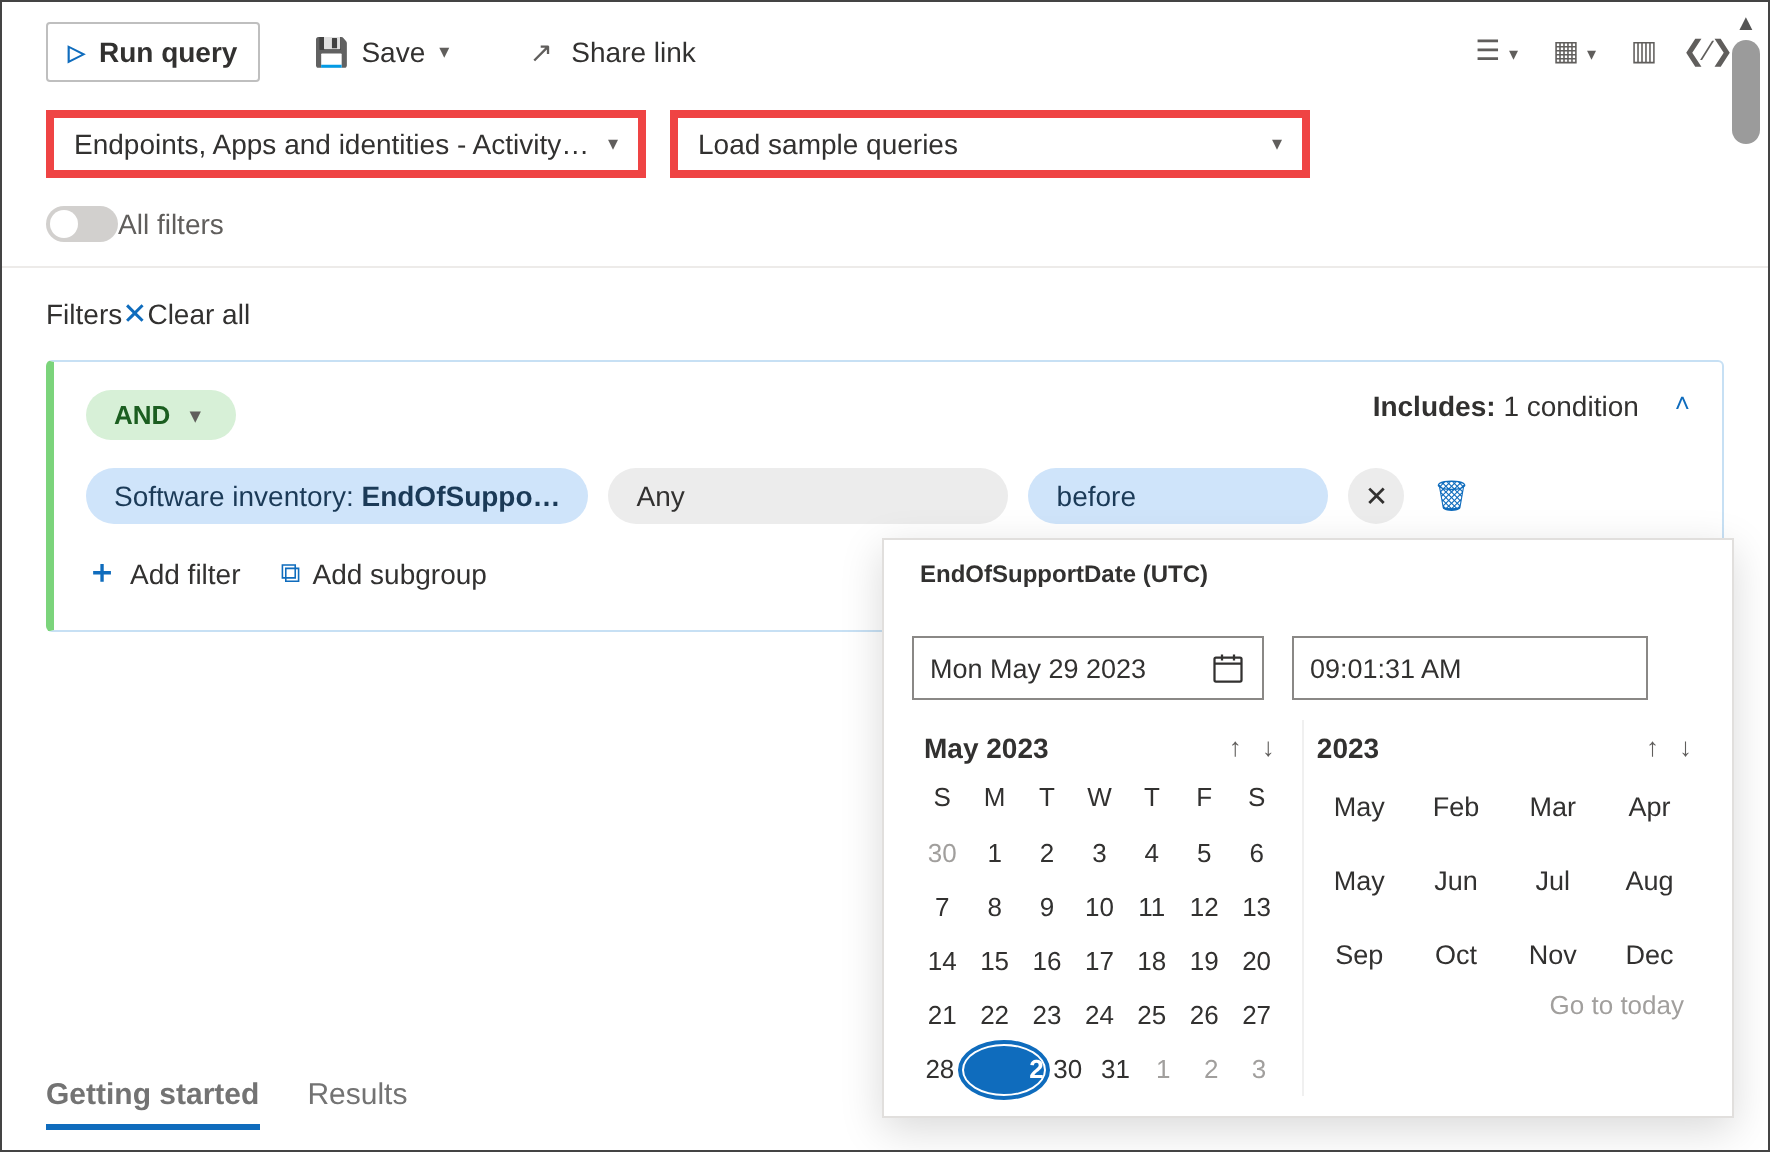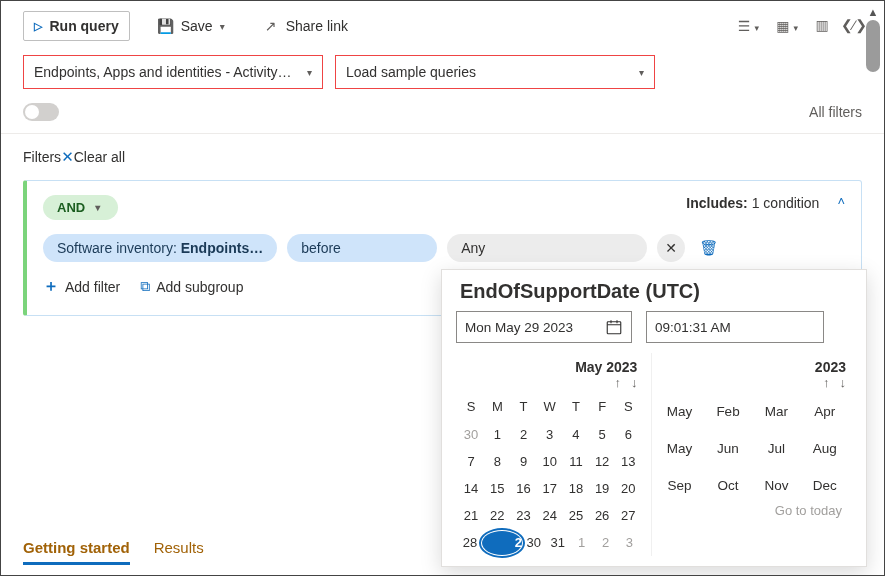--- a/index.html
+++ b/index.html
@@ -12,26 +12,26 @@
   .toolbar { display:flex; align-items:center; gap:18px; padding:10px 22px; }
   .btn { display:inline-flex; align-items:center; gap:7px; font-size:14px; color:#323130; background:transparent; border:none; padding:6px 10px; border-radius:2px; cursor:pointer; }
   .btn.primary { border:1px solid #bfbfbf; font-weight:600; }
   .btn.primary .tri { color:#0f6cbd; font-size:11px; }
   .icon { display:inline-flex; align-items:center; justify-content:center; width:16px; height:16px; color:#605e5c; font-size:14px; }
   .chev-down { font-size:10px; color:#605e5c; }
   .toolbar-right { margin-left:auto; display:flex; gap:16px; }
   .toolbar-right .chev-down{font-size:9px;}
 
   .selectors { display:flex; gap:12px; padding:4px 22px 10px; }
-  .select-box { border:1px solid #ef4444; height:34px; display:flex; align-items:center; padding:0 10px; font-size:14px; color:#323130; background:#fff; }
+  .select-box { border:4px solid #ef4444; height:34px; display:flex; align-items:center; padding:0 10px; font-size:14px; color:#323130; background:#fff; }
   .select-box.wide { width:300px; }
   .select-box.wide2 { width:320px; }
   .select-box .spacer { flex:1; }
 
-  .filters-row { display:flex; align-items:center; gap:0; padding:4px 22px 12px; border-bottom:1px solid #edebe9;justify-content:space-between; }
+  .filters-row { display:flex; align-items:center; gap:0; padding:4px 22px 12px; border-bottom:1px solid #edebe9; }
   .toggle { width:36px; height:18px; border-radius:10px; background:#d2d0ce; position:relative; }
   .toggle::after{ content:""; position:absolute; left:2px; top:2px; width:14px; height:14px; border-radius:50%; background:#fff;}
   .muted { color:#605e5c; font-size:14px; }
 
   .filters-header { display:flex; align-items:center; padding:14px 22px 4px; font-size:14px;}
   .filters-header .x-icon { color:#0f6cbd; font-size:15px; }
   .filters-header .lbl { color:#323130; }
   .filters-header .clear { color:#323130; }
 
   .group-box { margin:10px 22px 0; border:1px solid #c7e0f4; border-left:4px solid #7bd47b; border-radius:3px; padding:14px 16px 18px; position:relative;}
@@ -48,35 +48,35 @@
   .chip.before{ min-width:150px;}
   .chip-del-x { width:28px; height:28px; border-radius:50%; background:#ececec; display:flex; align-items:center; justify-content:center; color:#323130; font-size:14px; }
   .trash { color:#0f6cbd; font-size:15px; margin-left:4px;}
 
   .sub-actions { display:flex; gap:20px; margin-top:14px; font-size:14px;}
   .link-btn { display:inline-flex; align-items:center; gap:6px; color:#323130; }
   .link-btn .plus { color:#0f6cbd; font-weight:600; font-size:16px;}
   .link-btn .sub-ico { color:#0f6cbd; font-size:14px;}
 
   .tabs { position:absolute; left:22px; bottom:10px; display:flex; gap:24px; font-size:15px;}
-  .tab { padding-bottom:6px; color:#a16207;}
+  .tab { padding-bottom:6px; color:#737373;}
   .tab.active { font-weight:600; border-bottom:3px solid #0f6cbd;}
 
   
   .popover { position:absolute; top:268px; left:440px; width:426px; background:#fff; border:1px solid #e1dfdd; box-shadow:0 6px 20px rgba(0,0,0,0.15); padding:10px 14px 10px; }
-  .pop-title { font-weight:600; font-size:20px; margin:0 0 8px 4px; color:#323130;}
+  .pop-title { font-weight:600; font-size:12px; margin:0 0 24px 4px; color:#323130;}
   .pop-inputs { display:flex; gap:14px; }
   .pop-inputs .inp { border:1px solid #8a8886; height:32px; display:flex; align-items:center; padding:0 8px; font-size:13.5px; color:#323130;}
   .inp.date { width:176px;}
   .inp.time { width:178px;}
   .cursor-ico { margin-left:auto; display:inline-flex; align-items:center;}
   .panels { display:flex; margin-top:10px;}
   .cal-panel { width:200px; padding:6px 2px 0;}
   .month-panel { width:214px; padding:6px 2px 0; border-left:1px solid #f0f0f0; margin-left:8px;}
-  .panel-hd { display:flex; align-items:flex-end; font-weight:600; font-size:14px; color:#323130; padding:0 4px 6px;flex-direction:column;}
+  .panel-hd { display:flex; align-items:flex-start; font-weight:600; font-size:14px; color:#323130; padding:0 4px 6px;}
   .panel-hd .navarrows{ margin-left:auto; display:flex; gap:10px; color:#605e5c; font-size:13px;}
   .dow-row, .wk-row { display:grid; grid-template-columns:repeat(7,1fr); text-align:center; font-size:13px; color:#323130;}
   .dow-row { color:#323130; font-weight:400; margin-bottom:4px;}
   .dow-row span{ padding:3px 0;}
   .wk-row span{ padding:6px 0; border-radius:2px;}
   .wk-row span.dim{ color:#a19f9d;}
   .wk-row span.sel{ background:#0f6cbd; color:#fff; border-radius:50%; font-weight:600; width:24px; height:24px; display:inline-flex; align-items:center; justify-content:center; margin:auto; outline:2px solid #0f6cbd; outline-offset:1px;padding-left:40px;}
   .month-grid { display:grid; grid-template-columns:repeat(4,1fr); gap:22px 10px; font-size:13.5px; color:#323130; padding:8px 6px 4px;}
   .month-grid span{ text-align:center;}
   .goto { text-align:right; font-size:13px; color:#a19f9d; padding:6px 8px 0 0;}
@@ -149,24 +149,24 @@
       </span>
       <span class="includes">
         <b>Includes:</b>
         <span>1 condition</span>
       </span>
       <span class="collapse-chev">˄</span>
     </div>
 
     <div class="cond-row">
       <span class="chip blue" style="min-width:232px;">
-        <span>Software inventory: <b>Endpoints…</b></span>
-      </span>
+        <span>Software inventory: <b>EndOfSuppo…</b></span>
+      </span>
+      <span class="chip gray">Any</span>
       <span class="chip blue before">before</span>
-      <span class="chip gray">Any</span>
       <span class="chip-del-x">✕</span>
       <span class="trash">🗑</span>
     </div>
 
     <div class="sub-actions">
       <span class="link-btn">
         <span class="plus">＋</span>
         <span>Add filter</span>
       </span>
       <span class="link-btn">

